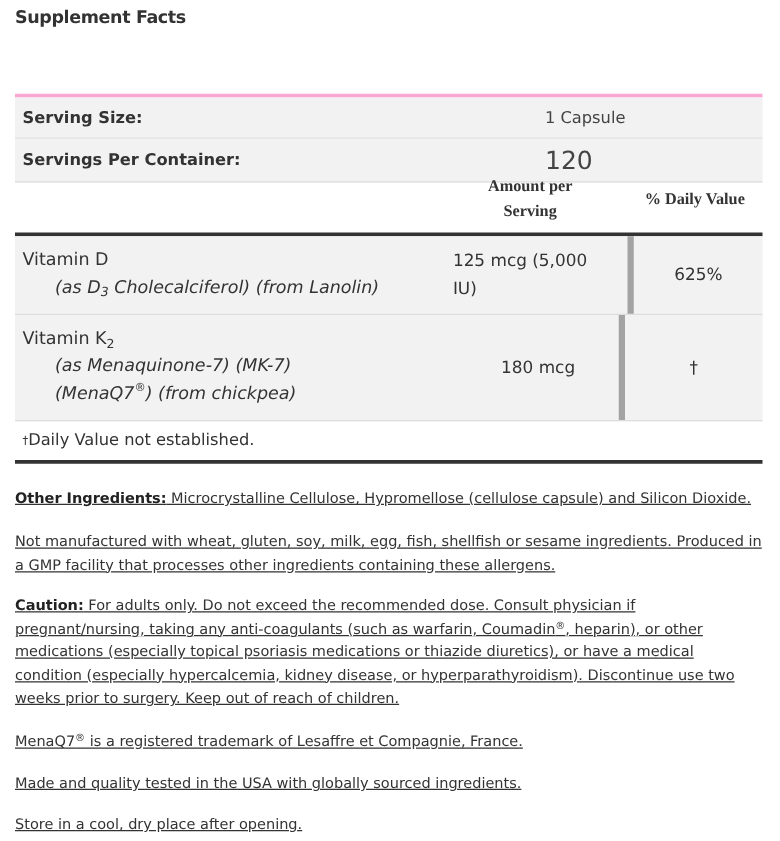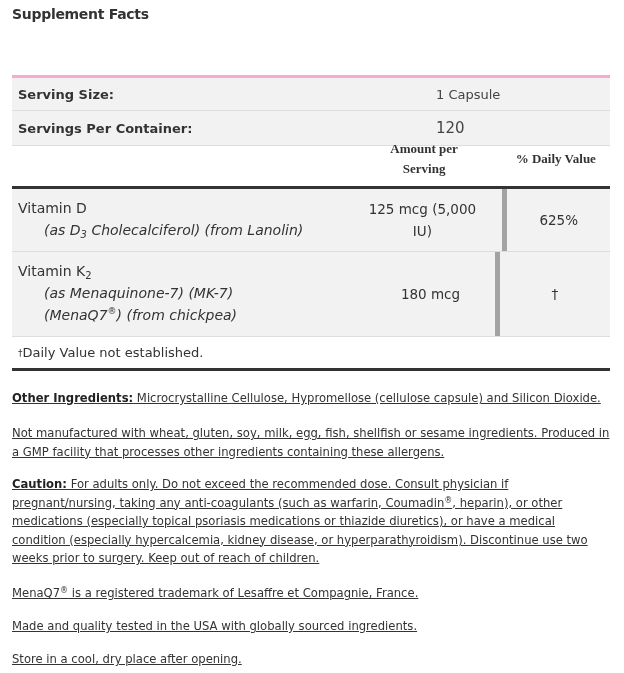--- a/index.html
+++ b/index.html
@@ -18,31 +18,31 @@
     border-top: 3px solid #f9a8d4;
     margin-top: 32px;
   }
   .serving .row {
     display: flex; align-items: center; background: #f2f2f2;
     border-bottom: 1px solid #dddddd; height: 32px; font-size: 13px;
   }
   .serving .row .k { width: 418px; padding-left: 6px; font-weight: bold; color: #333; }
   .serving .row .v { color: #444; }
   .serving .row.r2 { height: 34px; }
-  .serving .row.r2 .v { font-size: 15px; }
+  .serving .row.r2 .v { font-size: 20px; }
 
   .facts { position: absolute; left: 12px; top: 132px; width: 598px; }
   .facts .hdr { display: flex; height: 54px; align-items: center; font-size: 13px; font-weight: bold; color: #333; font-family: Liberation Serif, serif; }
   .facts .hdr .c1 { width: 357px; }
   .facts .hdr .c2 { width: 130px; text-align: center; line-height: 20px; }
   .facts .hdr .c3 { width: 111px; text-align: center; margin-left: 14px; }
   .facts .body { border-top: 3px solid #333333; }
   .facts .nrow { display: flex; background: #f2f2f2; border-bottom: 1px solid #dddddd; font-size: 14px; color: #333; }
   .facts .nrow .c1 { width: 351px; padding-left: 6px; padding-top: 8px; padding-bottom: 8px; line-height: 22px; }
-  .facts .nrow .c2 { width: 130px; display: flex; align-items: center; justify-content: center; text-align: center; line-height: 22px; font-size: 13.5px; }
+  .facts .nrow .c2 { width: 130px; display: flex; align-items: center; justify-content: center; text-align: left; line-height: 22px; font-size: 13.5px; }
   .facts .nrow .c3 { width: 111px; border-left: 5px solid #a3a3a3; display: flex; align-items: center; justify-content: center; font-size: 13.5px; }
   .facts .nrow .sub { padding-left: 26px; display: block; font-style: italic; }
   .facts .nrow sub { font-size: 10px; vertical-align: -3px; line-height: 0; }
   .facts .nrow sup { font-size: 9px; vertical-align: 6px; line-height: 0; }
   .facts .r1 { height: 62px; gap: 20px; }
   .facts .r1 .c1 { padding-top: 8px; }
   .facts .r2 { height: 84px; }
   .facts .dagger-cell { font-size: 10px; }
   .facts .note {
     height: 31px; display: flex; align-items: center; padding-left: 6px;

